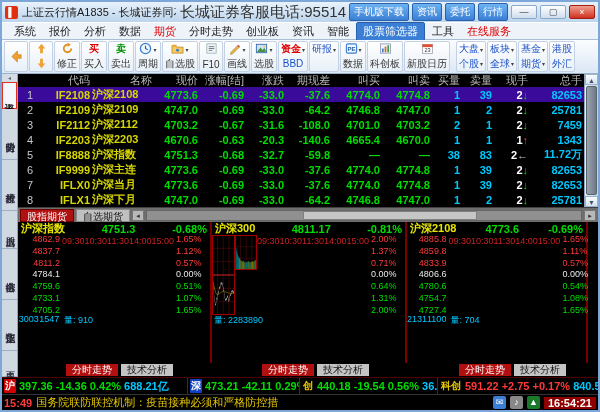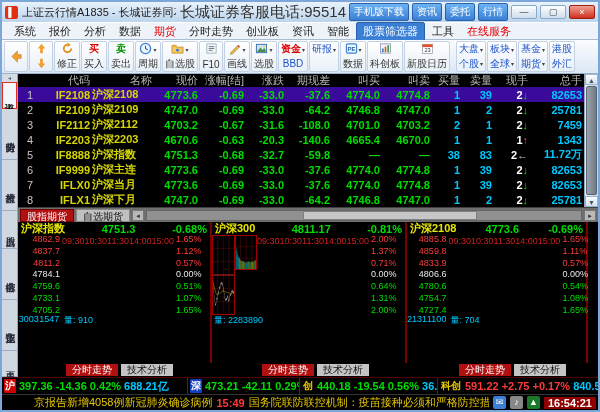--- a/index.html
+++ b/index.html
@@ -902,21 +902,20 @@
       <div class="tk up" style="flex: 0 0 164px;">
         <span class="tk-badge badge-plain">科创</span>
         <span class="v">591.22</span>
         <span class="v">+2.75</span>
         <span class="v">+0.17%</span>
         <span class="amt">840.57亿</span>
       </div>
     </div>
 
   <div class="statusbar">
-    <span class="news">京报告新增4058例新冠肺炎确诊病例</span>
     <span class="alert-time">15:49</span>
     <span class="alert">国务院联防联控机制：疫苗接种必须和严格防控措</span>
     <span class="sico" style="background:#3a7fd5;color:#fff;">✉</span>
     <span class="sico" style="background:#888;color:#fff;">♪</span>
     <span class="sico" style="background:#1a7a2a;color:#fff;">▲</span>
     <span class="clock">16:54:21</span>
   </div>
 </div>
 
 </body></html>

